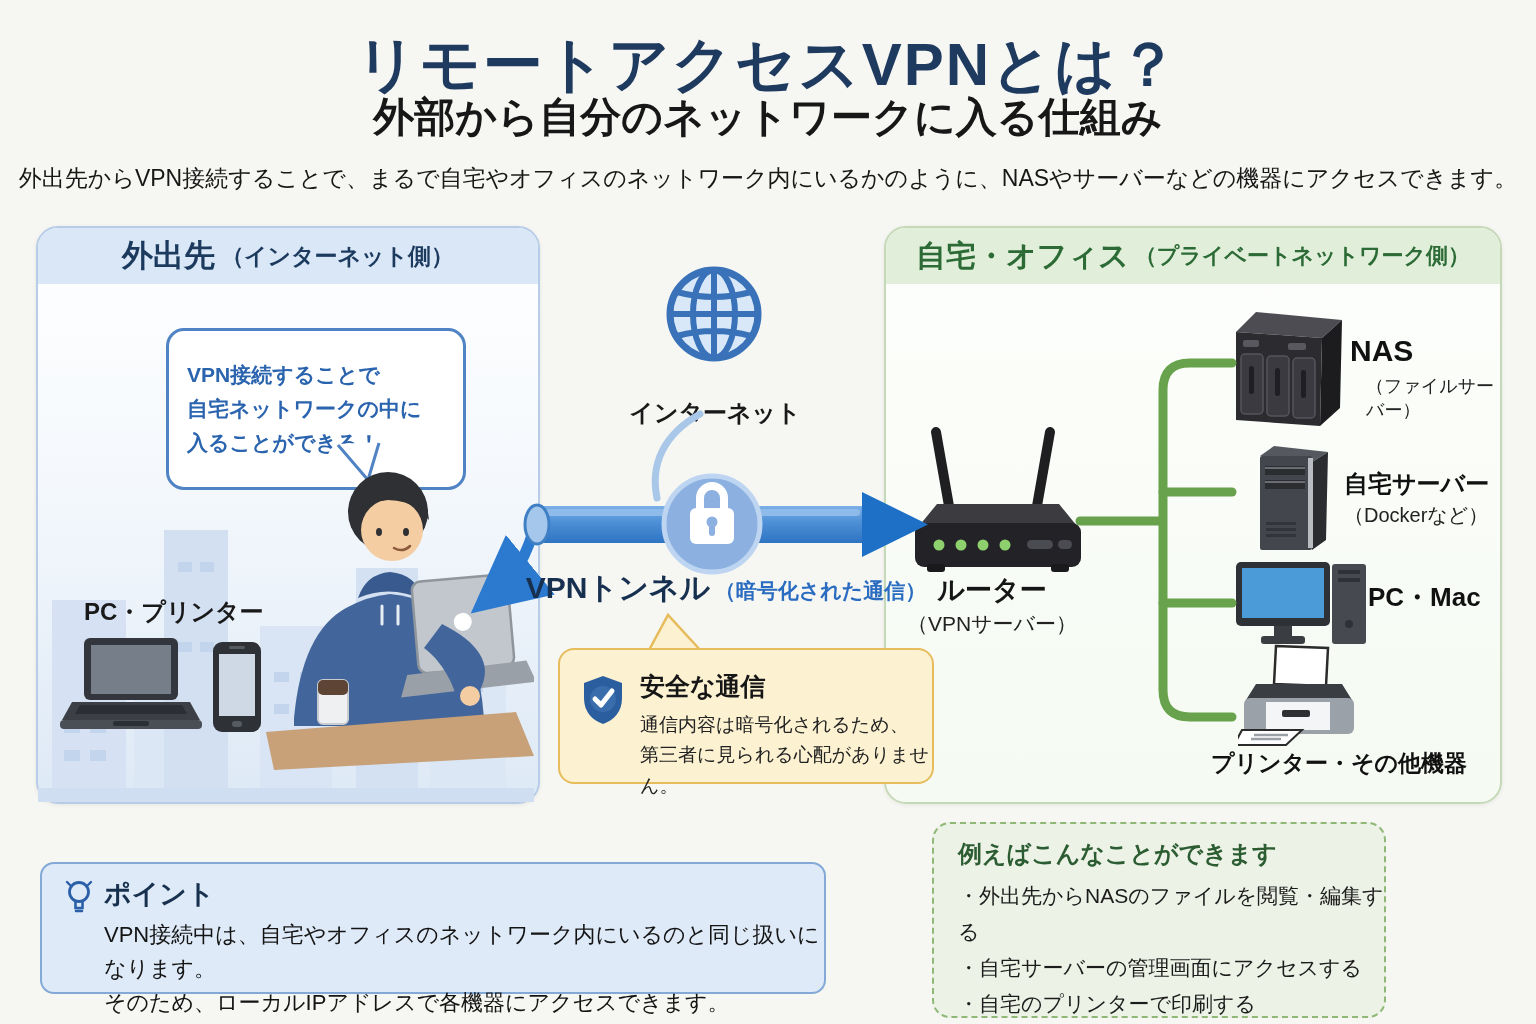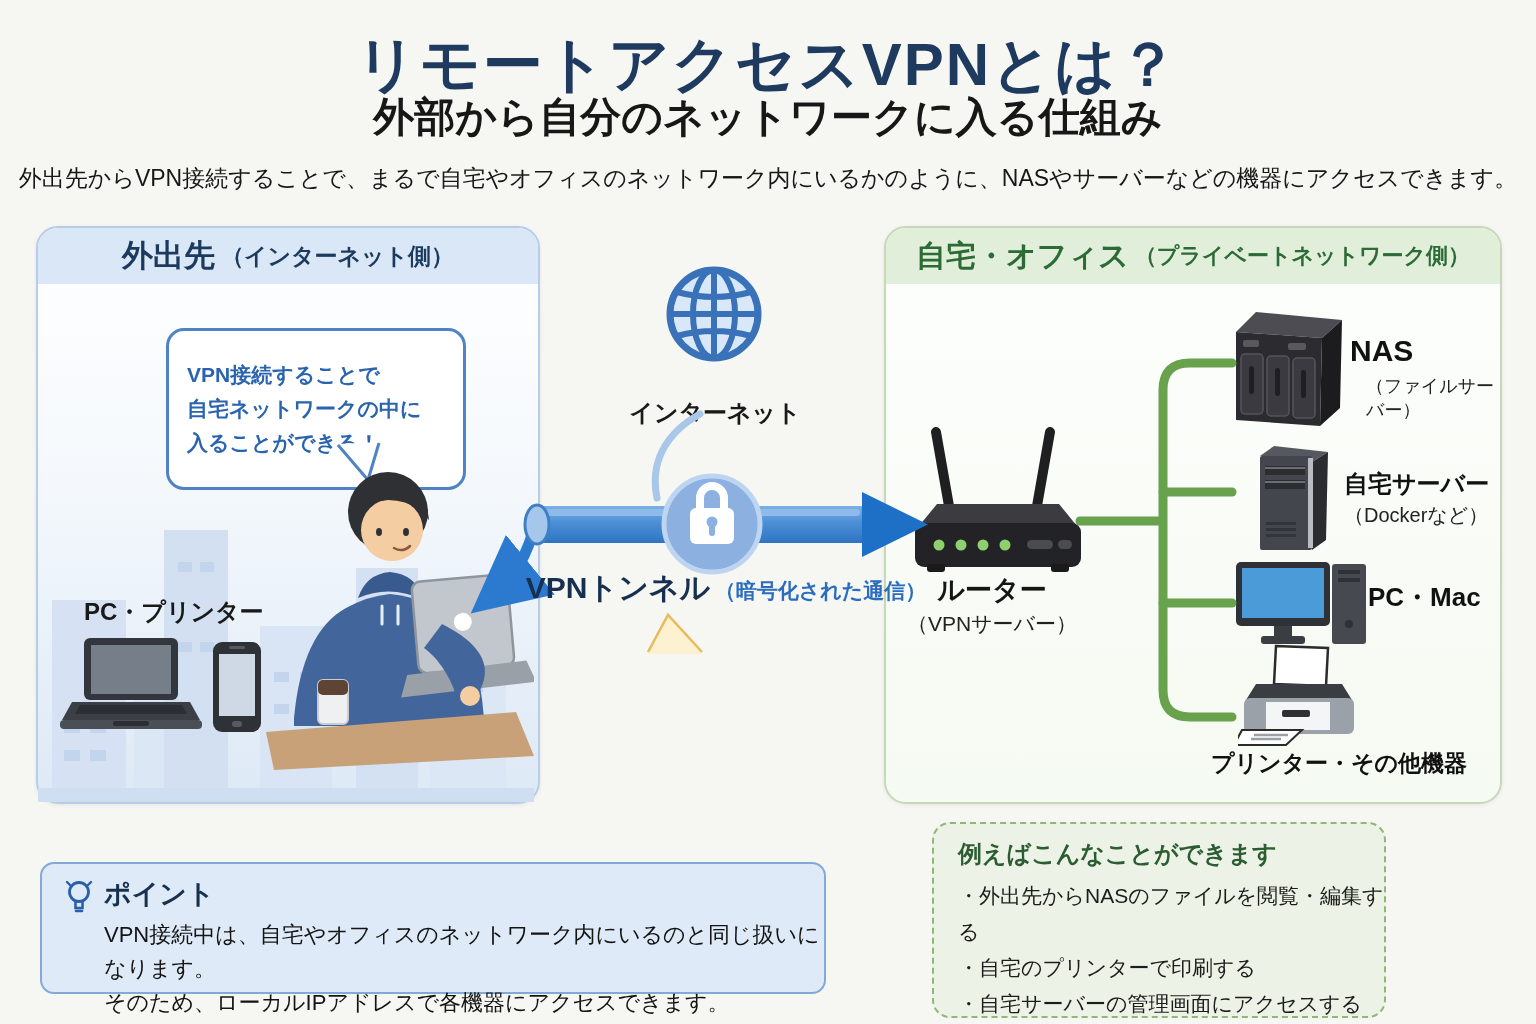--- a/index.html
+++ b/index.html
@@ -288,37 +288,49 @@
 
   <div class="abs ctr" style="left:520px;top:568px;width:412px;">
     <span style="font-size:30px;font-weight:bold;color:#17304f;">VPNトンネル</span>
     <span style="font-size:21px;font-weight:bold;color:#2a6cc0;">（暗号化された通信）</span>
   </div>
 
   <svg class="abs" style="left:644px;top:612px;" width="62" height="42" viewBox="0 0 62 42">
     <polygon points="4,42 24,3 58,42" fill="#fcf2d2"></polygon>
     <path d="M 4 40 L 24 3 L 58 40" fill="none" stroke="#e6bc5c" stroke-width="2.5"></path>
   </svg>
+  <div class="abs secure-box">
+    <svg class="abs" style="left:20px;top:24px;" width="46" height="52" viewBox="0 0 46 52">
+      <path d="M 23 2 L 42 9 V 24 C 42 38 34 46 23 50 C 12 46 4 38 4 24 V 9 Z" fill="#2b5e9e"></path>
+      <circle cx="23" cy="25" r="13" fill="#3a6dac"></circle>
+      <polyline points="15,25 21,31 32,17" fill="none" stroke="#ffffff" stroke-width="5" stroke-linecap="round" stroke-linejoin="round"></polyline>
+    </svg>
+    <div class="abs secure-title">安全な通信</div>
+    <div class="abs secure-body">
+      <div>通信内容は暗号化されるため、</div>
+      <div>第三者に見られる心配がありません。</div>
+    </div>
+  </div>
 
   <div class="abs point-box">
     <svg class="abs" style="left:22px;top:14px;" width="30" height="40" viewBox="0 0 30 40">
       <circle cx="15" cy="14" r="9.5" fill="none" stroke="#2b5fa8" stroke-width="2.8"></circle>
       <path d="M 11.5 23 V 30 H 18.5 V 23 M 12 33 H 18" fill="none" stroke="#2b5fa8" stroke-width="2.6" stroke-linecap="round"></path>
       <path d="M 3 4 L 6 7 M 27 4 L 24 7" stroke="#2b5fa8" stroke-width="2.4" stroke-linecap="round"></path>
     </svg>
     <div class="abs point-title">ポイント</div>
     <div class="abs point-body">
       <div>VPN接続中は、自宅やオフィスのネットワーク内にいるのと同じ扱いになります。</div>
       <div>そのため、ローカルIPアドレスで各機器にアクセスできます。</div>
     </div>
   </div>
 
   <div class="abs examples-box">
     <div class="abs examples-title">例えばこんなことができます</div>
     <div class="abs examples-items">
       <span>・外出先からNASのファイルを閲覧・編集する</span>
+      <span>・自宅サーバーの管理画面にアクセスする</span>
       <span>・自宅のプリンターで印刷する</span>
-      <span>・自宅サーバーの管理画面にアクセスする</span>
       <span>・社内システムに安全に接続する　など</span>
     </div>
   </div>
 
 </div>
 
 </body></html>

